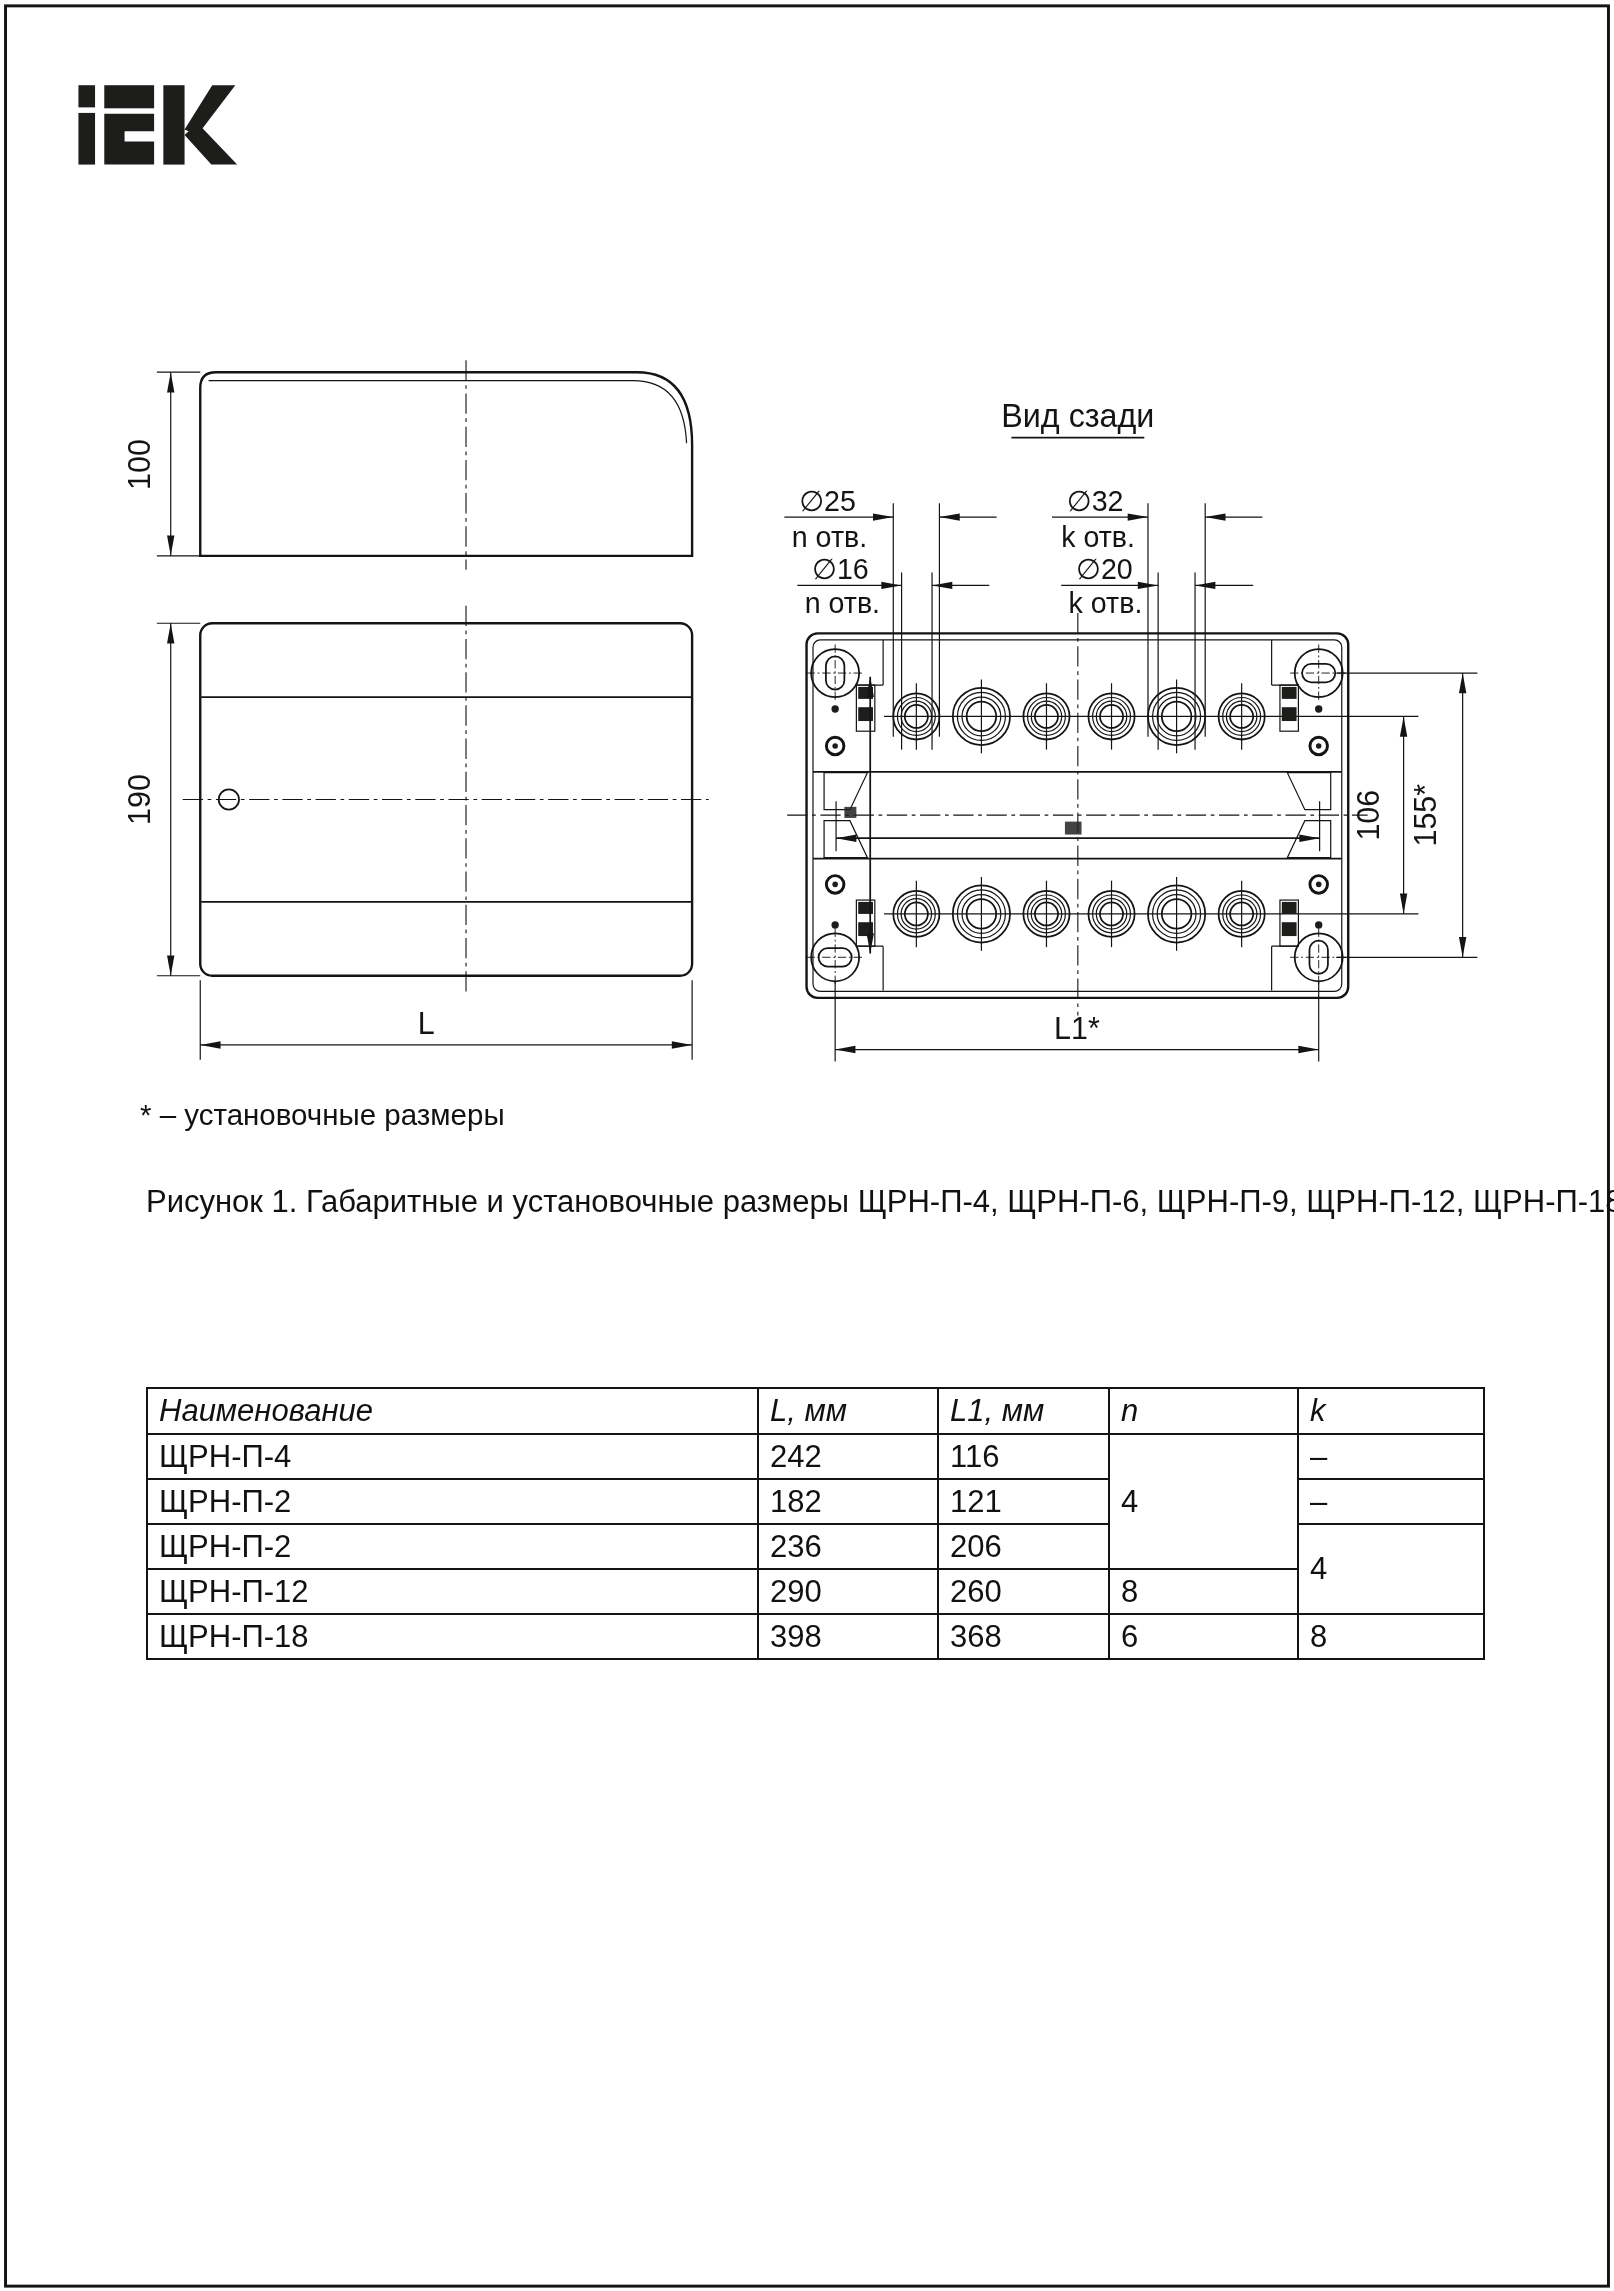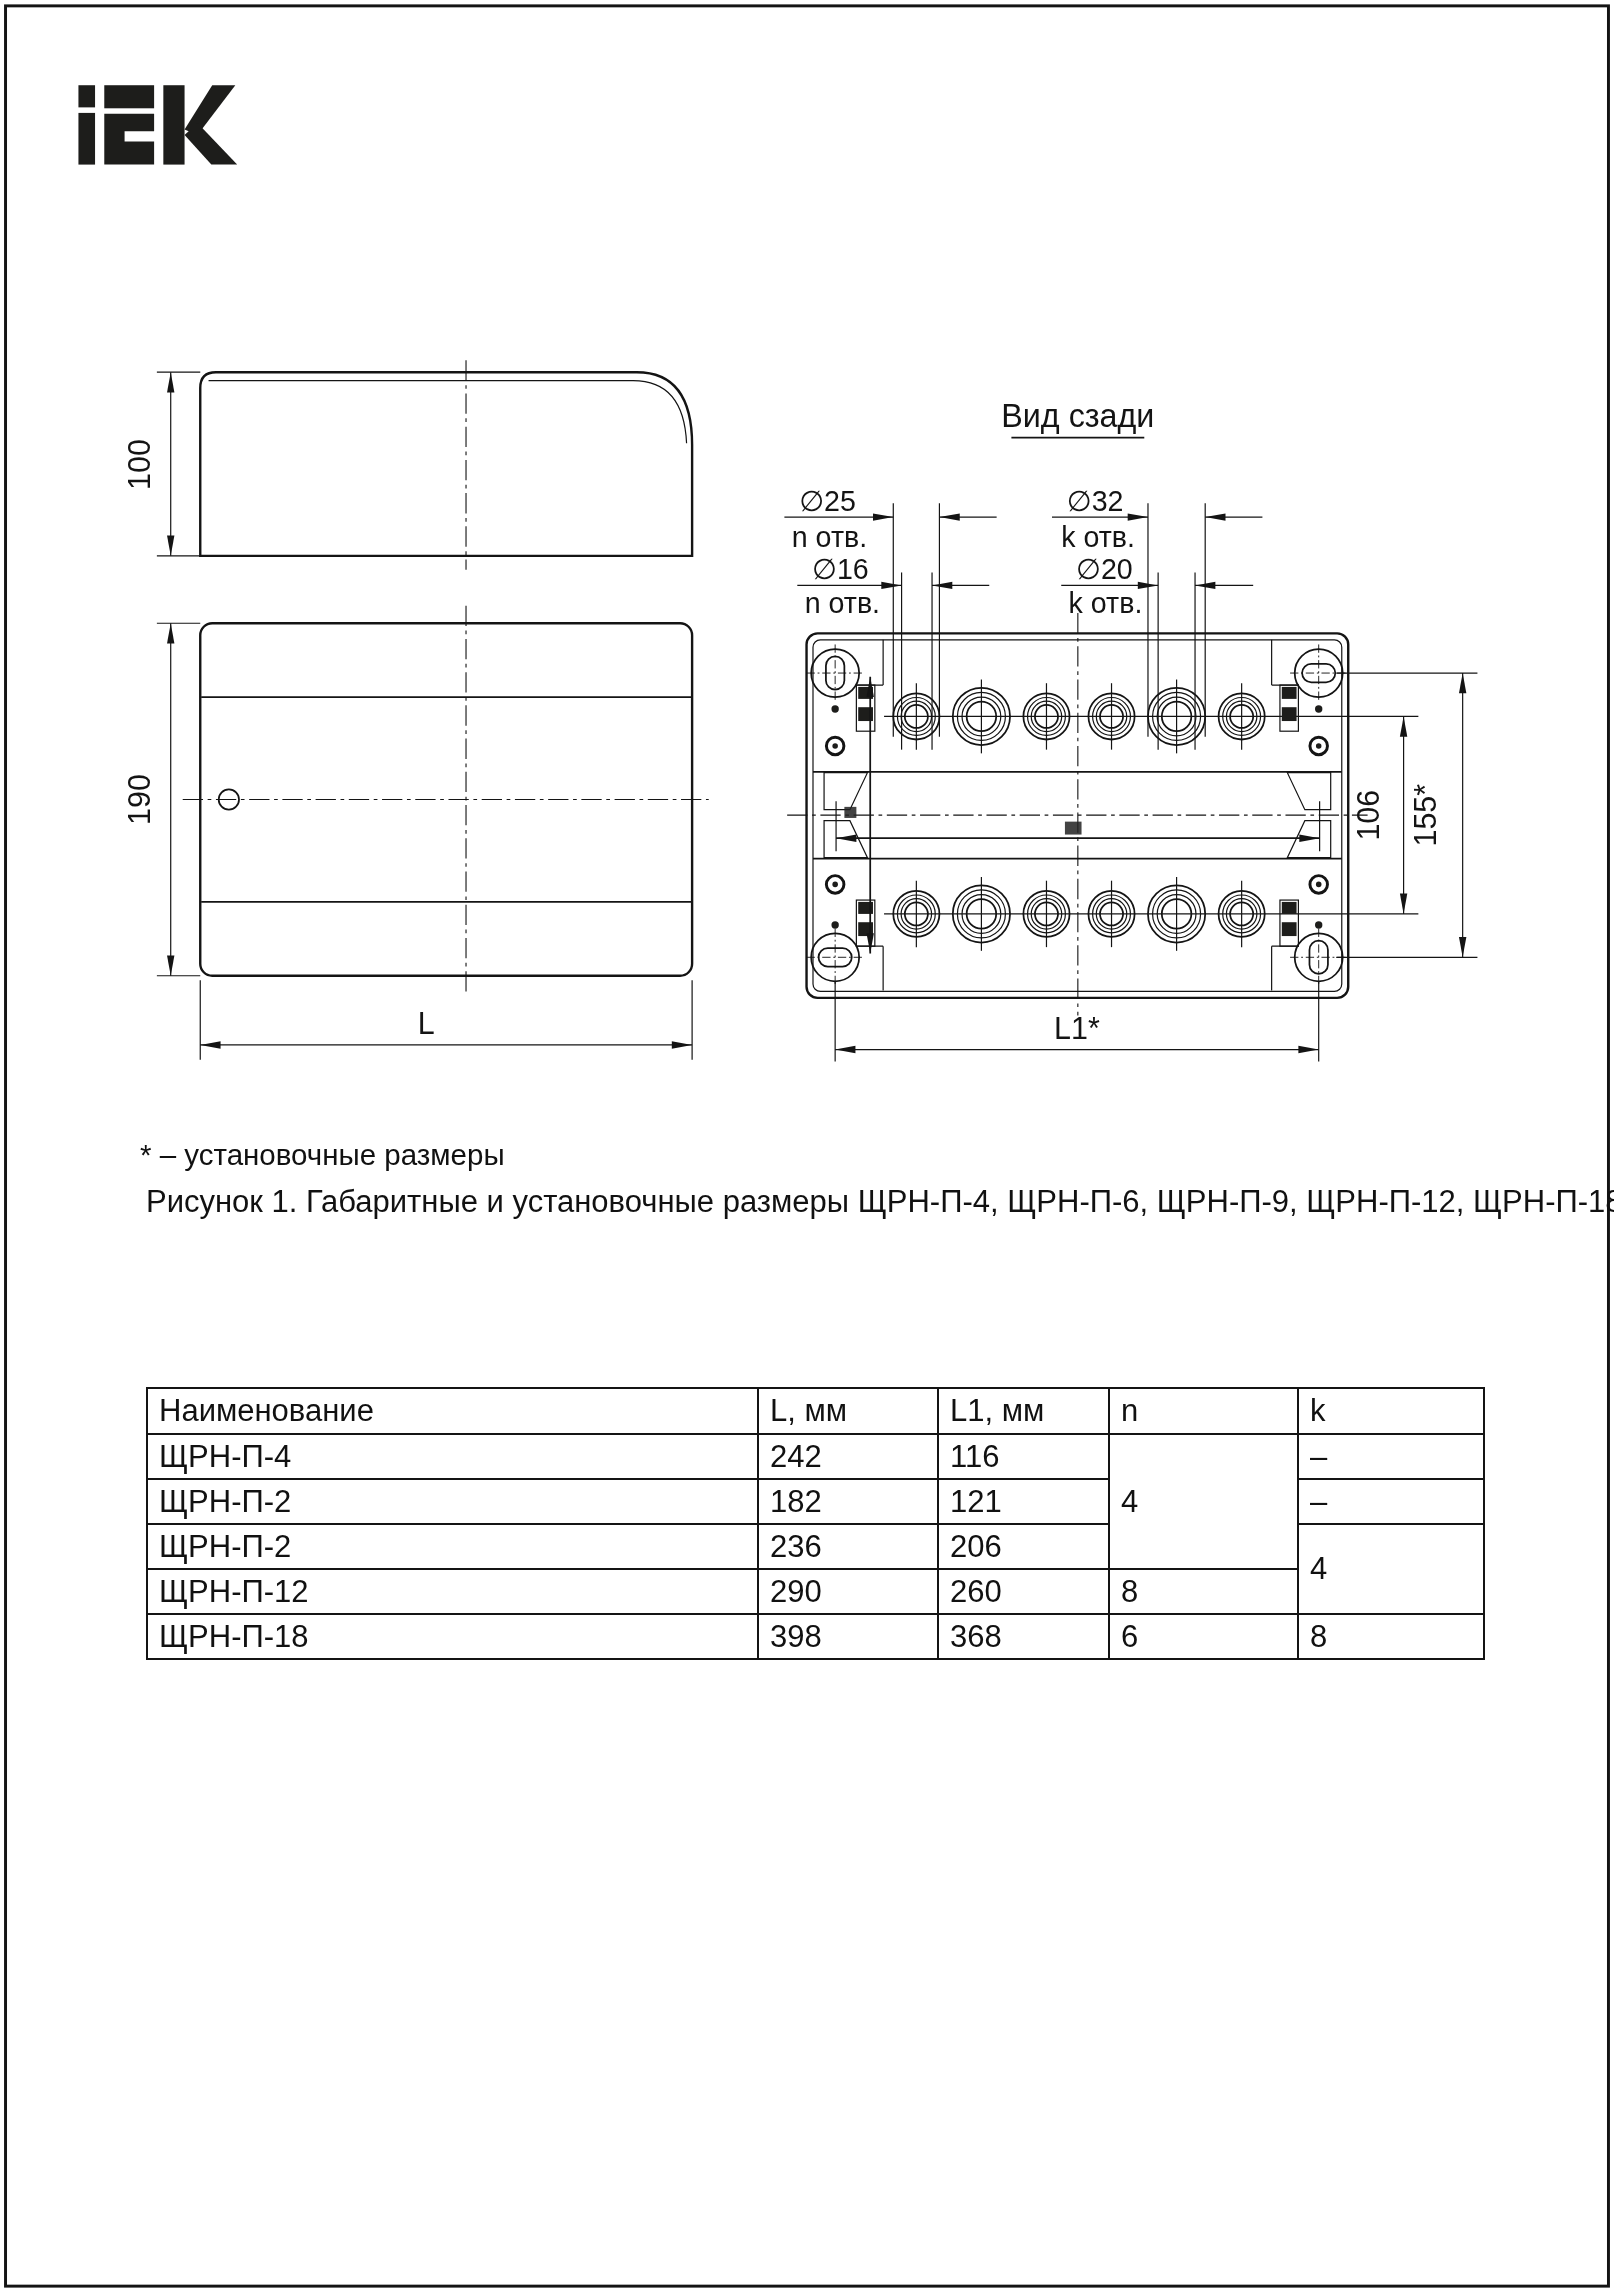--- a/index.html
+++ b/index.html
@@ -11,27 +11,27 @@
   .ln2 {stroke:#141414;fill:none;stroke-width:1.9;}
   .thin{stroke:#141414;fill:none;stroke-width:1.3;}
   .cl  {stroke:#141414;fill:none;stroke-width:1.2;stroke-dasharray:22 5 4 5;}
   .cls {stroke:#141414;fill:none;stroke-width:1;stroke-dasharray:9 3 2 3;}
   .ar  {fill:#141414;stroke:none;}
   .blk {fill:#1d1d1b;stroke:none;}
   .dim {font-size:33px;}
   .dia {font-size:31px;}
   .ttl {font-size:35px;}
   .smudge{fill:#222;opacity:.85;}
-  #footnote{position:absolute;left:140px;top:1098px;font-size:29.5px;white-space:nowrap;margin-top:40px;}
+  #footnote{position:absolute;left:140px;top:1098px;font-size:29.5px;white-space:nowrap;}
   #caption {position:absolute;left:146px;top:1184px;font-size:31px;white-space:nowrap;}
   #spec-table{position:absolute;left:146px;top:1387px;border-collapse:collapse;
               table-layout:fixed;width:1337px;font-size:31px;}
   #spec-table td{border:2.4px solid #141414;padding:0 0 0 11px;height:43px;
                  vertical-align:middle;overflow:hidden;white-space:nowrap;}
-  #spec-table tr.hdr td{height:44px;}
+  #spec-table tr.hdr td{height:44px;font-style:italic;}
   .sr{position:absolute;width:0.9px;height:0.9px;overflow:hidden;clip:rect(0 0 0 0);}
 </style>
 </head>
 <body>
 
 <div id="page">
 
 <svg width="1614" height="2292" viewBox="0 0 1749 2483">
 
   <defs>

